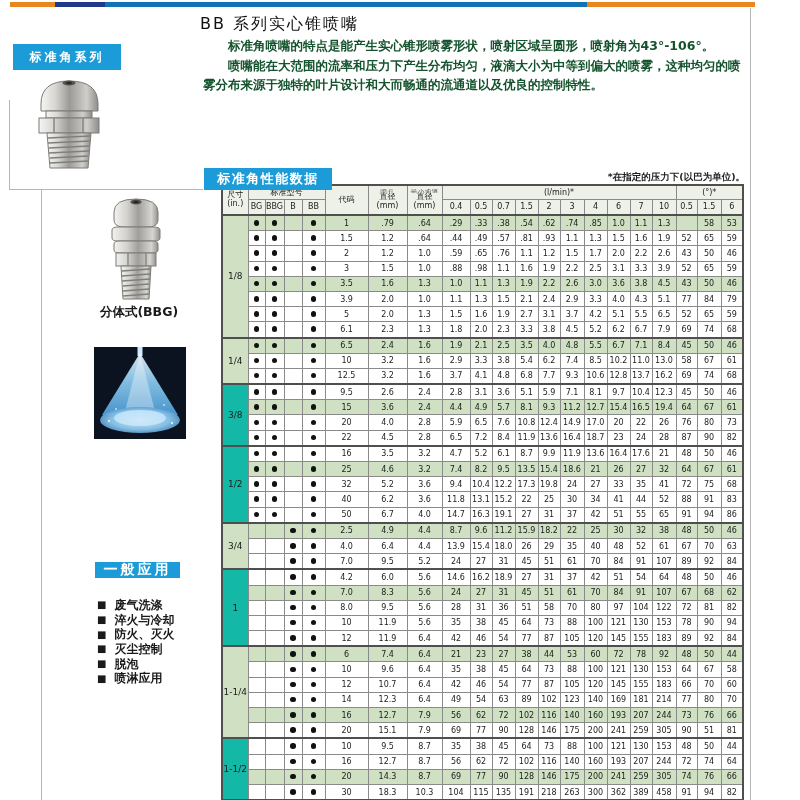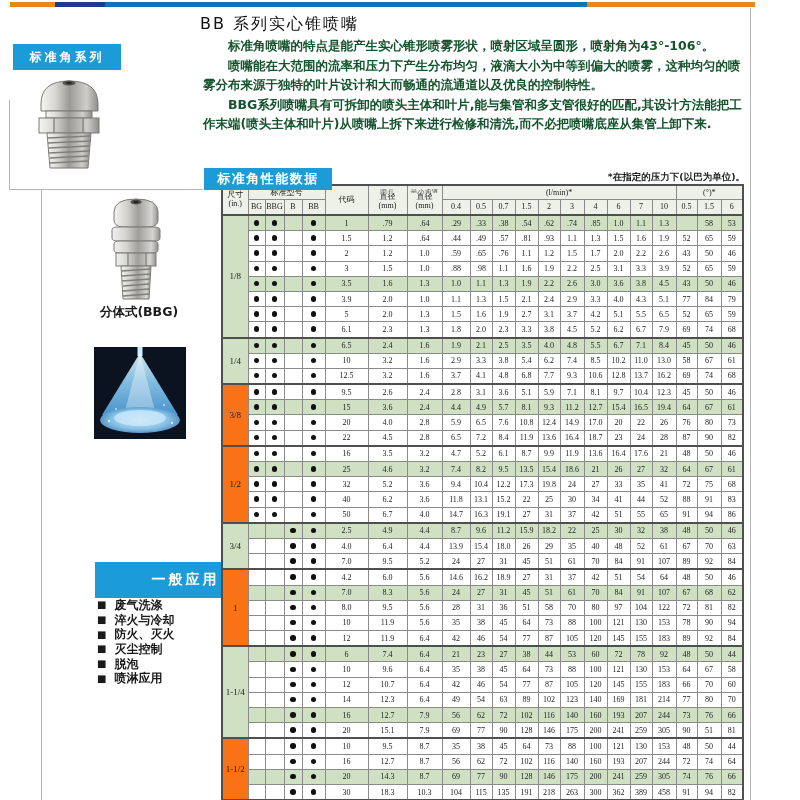--- a/index.html
+++ b/index.html
@@ -20,34 +20,34 @@
   .blue-label{background:#1b9bd7;color:#fff;font-weight:bold;display:flex;
               align-items:center;justify-content:center;}
   #lbl-series{left:13px;top:44px;width:108px;height:26px;font-size:12px;letter-spacing:3px;}
   #intro{left:203px;top:36px;width:546px;font-size:12.5px;line-height:1.56;font-weight:600;color:#14532d;}
   #intro p{margin:0;text-indent:2em;}
   #lbl-perf{left:204px;top:168px;width:128px;height:22px;font-size:13px;letter-spacing:1.5px;z-index:5;}
   #note{left:520px;top:171px;width:225px;text-align:right;font-size:9.5px;font-weight:600;color:#222;}
   
   #caption-bbg{left:94px;top:304px;width:90px;text-align:center;font-size:12.5px;font-weight:600;}
   #thread-list{left:95px;top:463px;font-size:12px;line-height:16px;font-weight:600;list-style:none;margin:0;padding:0;}
-  #lbl-apps{left:95px;top:562px;width:85px;height:36px;font-size:14px;letter-spacing:3px;padding-left:48px;}
+  #lbl-apps{left:95px;top:562px;width:85px;height:16px;font-size:14px;letter-spacing:3px;}
   #apps-list{left:97px;top:598px;font-size:12px;font-weight:600;}
   .app-row{display:flex;align-items:center;height:14.7px;}
   .app-row .bullet{font-size:10px;margin-right:8px;line-height:1;}
   
-  #perf-table-wrap{left:221px;top:184px;font-family:Liberation Serif, serif;}
+  #perf-table-wrap{left:221px;top:184px;}
   table{border-collapse:collapse;table-layout:fixed;width:521px;}
   th,td{border:1px solid #8a8a8a;padding:0;text-align:center;vertical-align:middle;
         overflow:hidden;white-space:nowrap;}
   thead th{background:#eef1e8;font-weight:normal;font-size:8px;line-height:1.15;height:13px;color:#222;}
   thead tr.rb th{height:14px;}
   tbody td{height:14.2px;font-size:8px;color:#1c1c1c;background:#fff;}
   tbody tr.g td{background:#cfe0c3;}
-  tbody td.size-cell{background:#f97316;font-size:9px;}
+  tbody td.size-cell{background:#14b8a6;font-size:9px;}
   tbody tr.gtop td{border-top:2px solid #4f4f4f;}
   table{border:2px solid #4f4f4f;}
   .dot{display:inline-block;width:5.5px;height:5.5px;border-radius:50%;background:#111;}
   .clip{height:4px;overflow:hidden;line-height:9px;font-size:7px;color:#555;}
   .hdr2 div{line-height:1.12;}
 </style>
 </head>
 <body>
 
 <div id="page">
@@ -92,21 +92,20 @@
           <line x1="27" y1="79" x2="67" y2="77"></line>
         <line x1="28" y1="84" x2="66" y2="82"></line>
           <line x1="28" y1="89" x2="66" y2="87"></line>
       </g>
     </svg>
   </div>
 
   <div id="intro" class="abs">
     <p>标准角喷嘴的特点是能产生实心锥形喷雾形状，喷射区域呈圆形，喷射角为43°-106°。</p>
     <p>喷嘴能在大范围的流率和压力下产生分布均匀，液滴大小为中等到偏大的喷雾，这种均匀的喷雾分布来源于独特的叶片设计和大而畅通的流通道以及优良的控制特性。</p>
-    <p>BBG系列喷嘴具有可拆卸的喷头主体和叶片,能与集管和多支管很好的匹配,其设计方法能把工作末端(喷头主体和叶片)从喷嘴上拆下来进行检修和清洗,而不必把喷嘴底座从集管上卸下来.</p>
   </div>
 
   <div class="abs" style="left:104px;top:196px;">
     <svg width="64" height="106" viewBox="0 0 64 106">
       <defs>
         <linearGradient id="met2" x1="0" y1="0" x2="1" y2="0">
           <stop offset="0" stop-color="#f2f2f0"></stop>
             <stop offset="0.3" stop-color="#d2d1cd"></stop>
           <stop offset="0.55" stop-color="#a09f9b"></stop>
             <stop offset="0.85" stop-color="#d6d5d1"></stop>

